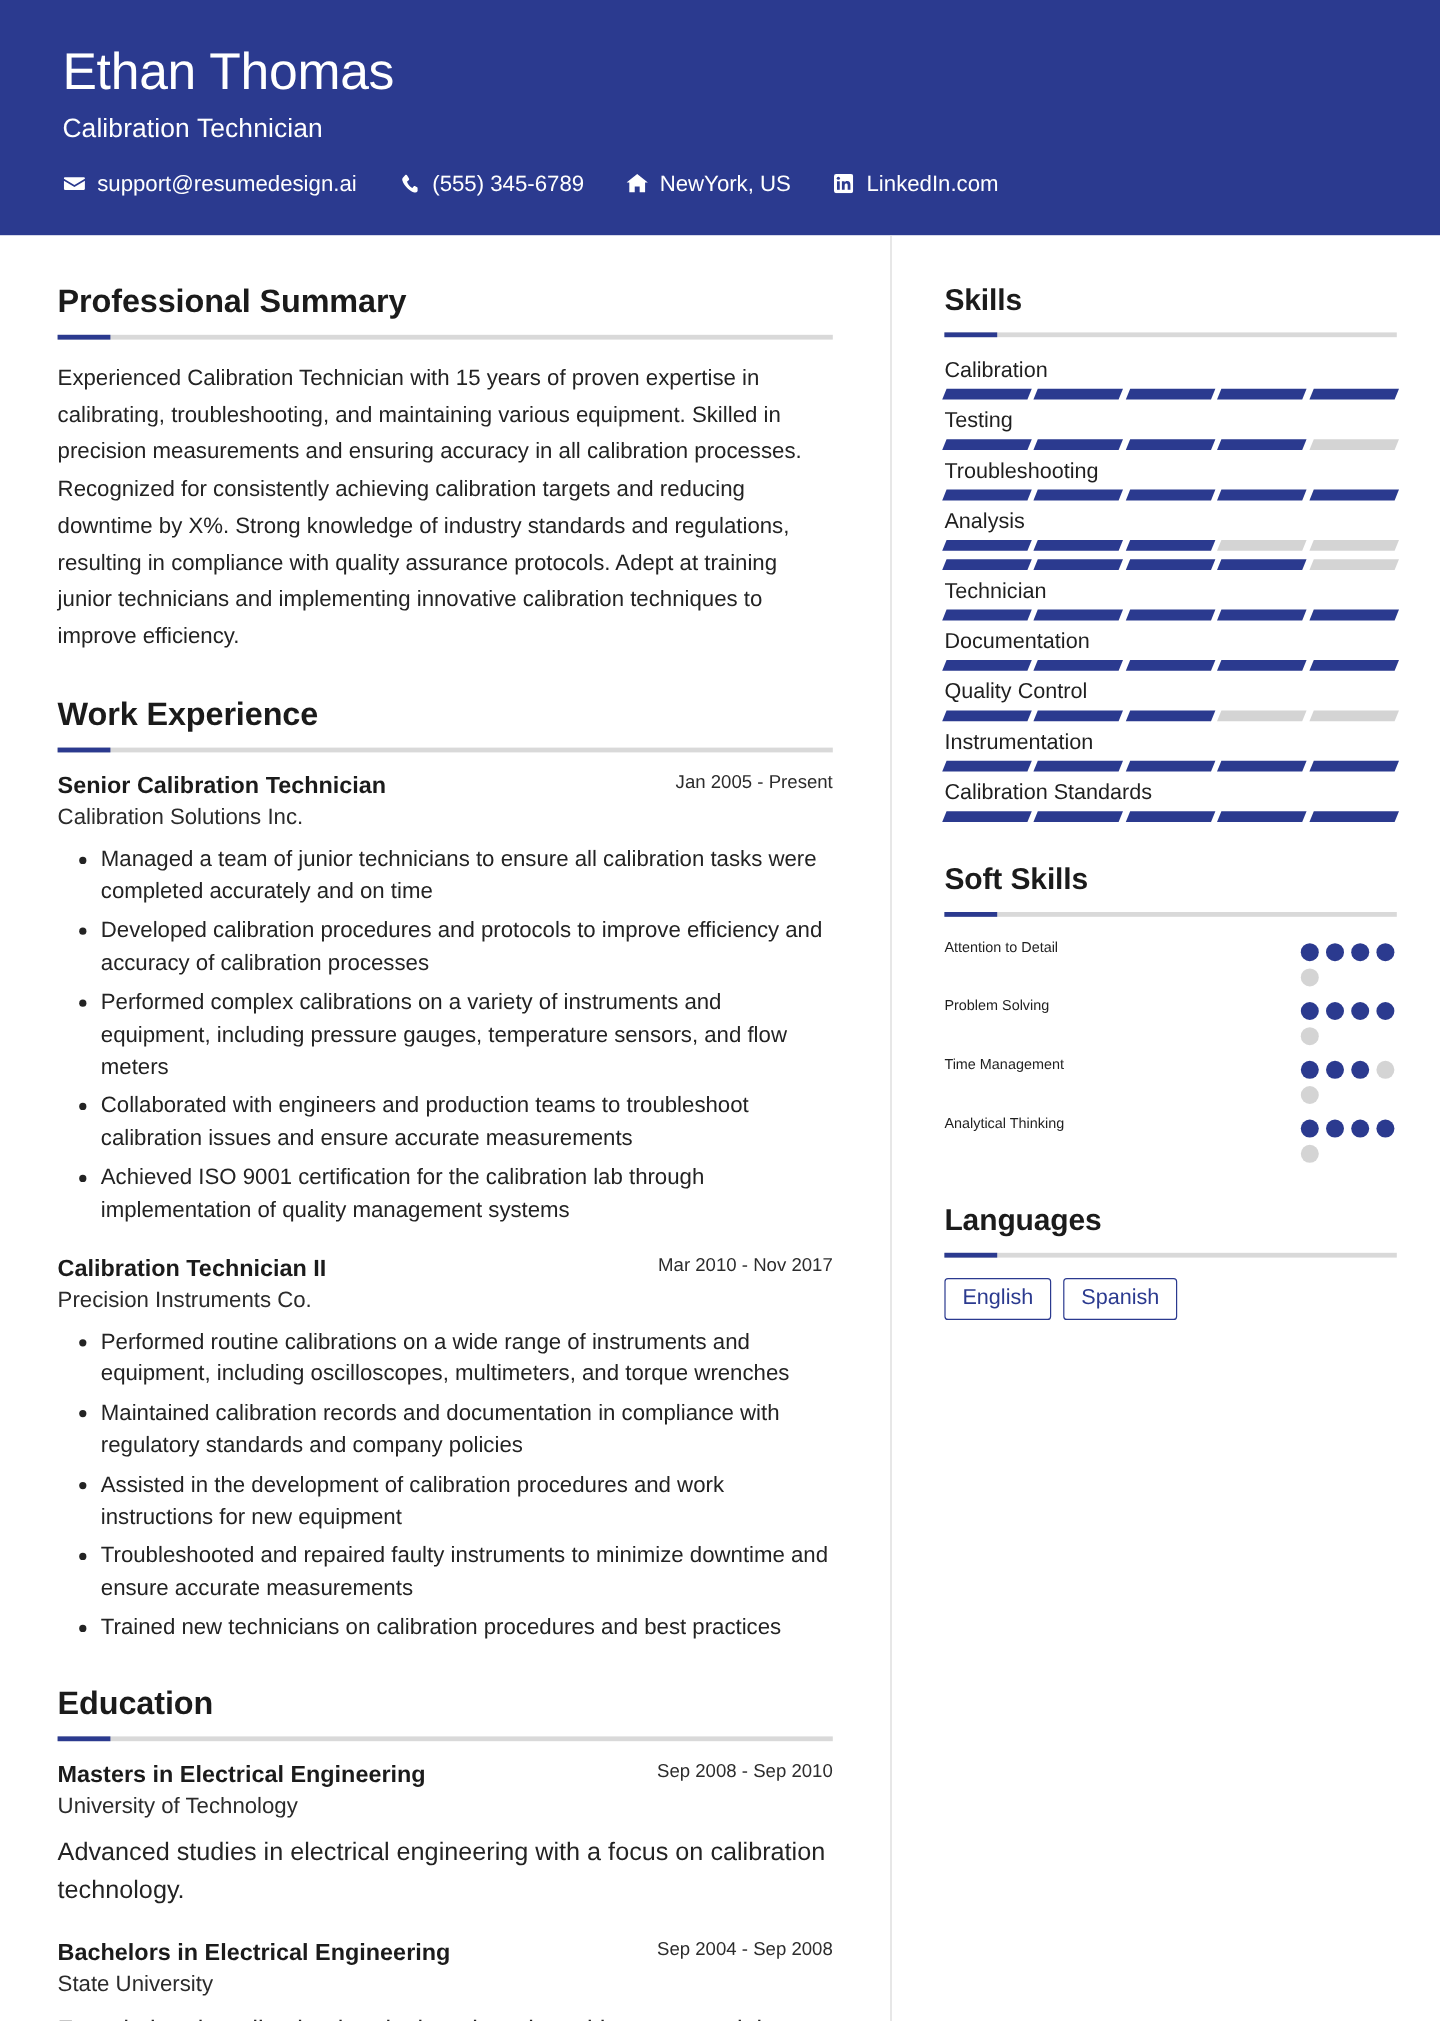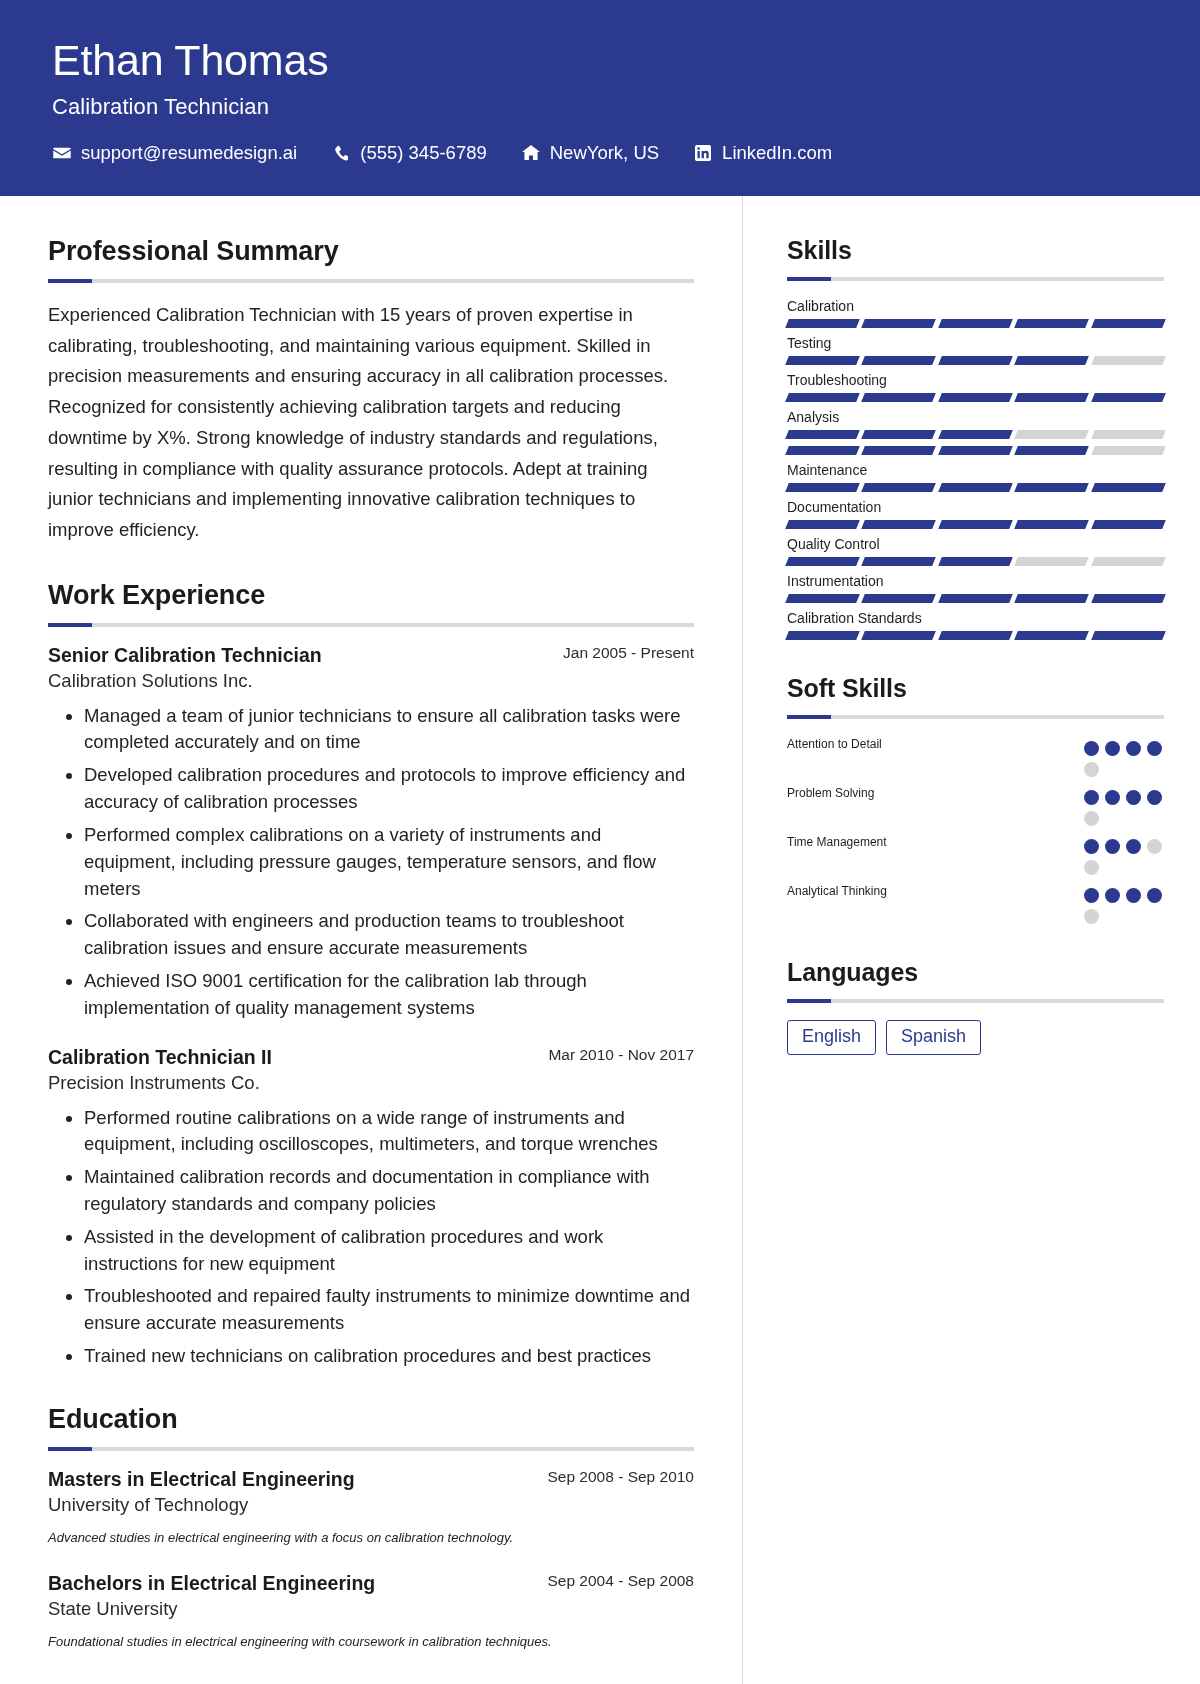--- a/index.html
+++ b/index.html
@@ -131,30 +131,29 @@
   }
   .bullets li {
     font-size: 18.5px;
     line-height: 1.45;
     margin-bottom: 6px;
     color: #232323;
   }
   .bullets li:last-child { margin-bottom: 0; }
   .entry-desc {
     margin-top: 12px;
-    font-size: 13px;
+    font-size: 21px;
     line-height: 1.52;
     color: #232323;
-    font-style: italic;
   }
 
   
   .skill-row { margin-bottom: 3px; }
   .skill-name {
-    font-size: 14px;
+    font-size: 18px;
     color: #1f1f1f;
     margin-bottom: 5px;
   }
   .skill-bar {
     display: flex;
     gap: 5px;
     height: 9px;
     margin-bottom: 7px;
   }
   .seg {
@@ -373,21 +372,21 @@
             <div class="skill-row">
               <div class="skill-bar">
                 <span class="seg on"></span>
                 <span class="seg on"></span>
                 <span class="seg on"></span>
                 <span class="seg on"></span>
                 <span class="seg"></span>
               </div>
             </div>
             <div class="skill-row">
-              <div class="skill-name">Maintenance</div>
+              <div class="skill-name">Technician</div>
               <div class="skill-bar">
                 <span class="seg on"></span>
                 <span class="seg on"></span>
                 <span class="seg on"></span>
                 <span class="seg on"></span>
                 <span class="seg on"></span>
               </div>
             </div>
             <div class="skill-row">
               <div class="skill-name">Documentation</div>

